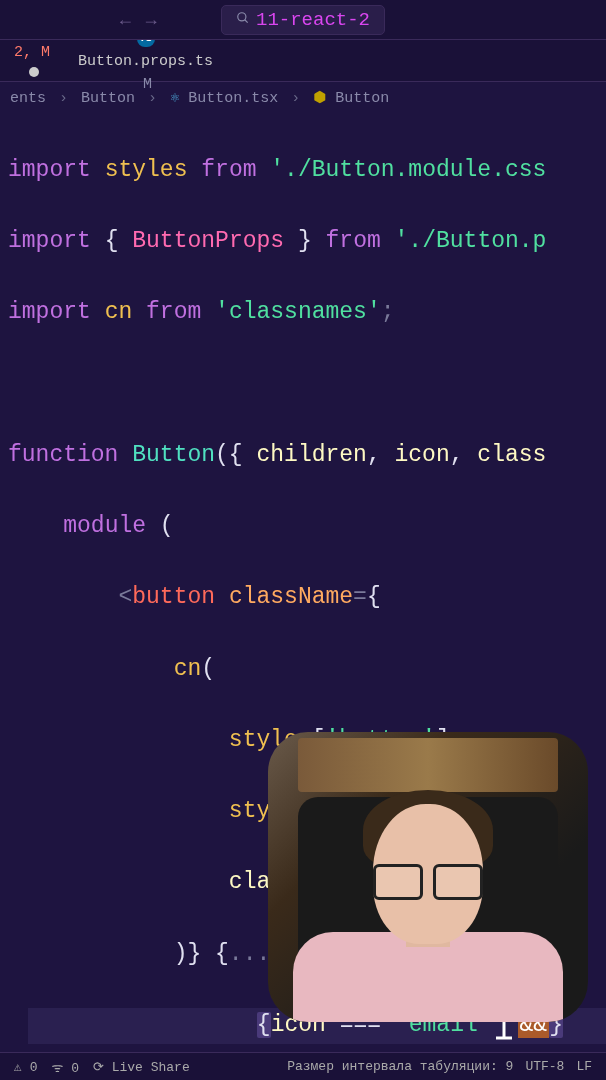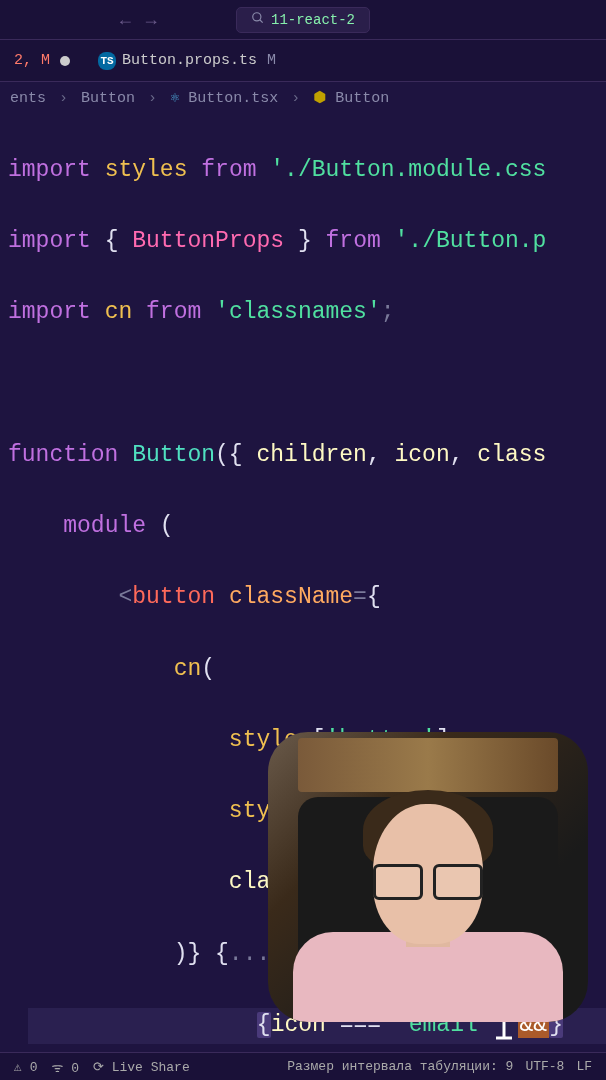--- a/index.html
+++ b/index.html
@@ -27,41 +27,42 @@
     display: flex;
     gap: 15px;
     color: #6a5a8a;
     font-size: 18px;
   }
   .search-box {
     background: #2a1e4a;
     border: 1px solid #3a2a5a;
     border-radius: 5px;
     padding: 3px 14px;
-    color: #86efac;
-    font-size: 14px;
+    color: #d946ef;
+    font-size: 19px;
     display: flex;
     align-items: center;
     gap: 6px;
   }
   .tab-bar {
     height: 42px;
     background: #1a1138;
     display: flex;
     align-items: center;
     padding-left: 0;
     border-bottom: 1px solid #3a2a5a;
   }
   .tab {
     display: flex;
     align-items: center;
     gap: 6px;
     padding: 8px 14px;
     font-size: 15px;
     color: #ccc;
+    flex-direction: column;
   }
   .tab-1 {
     color: #ff7a6a;
   }
   .tab-1 .dot {
     width: 10px; height: 10px;
     background: #ccc;
     border-radius: 50%;
     margin-left: 4px;
   }

